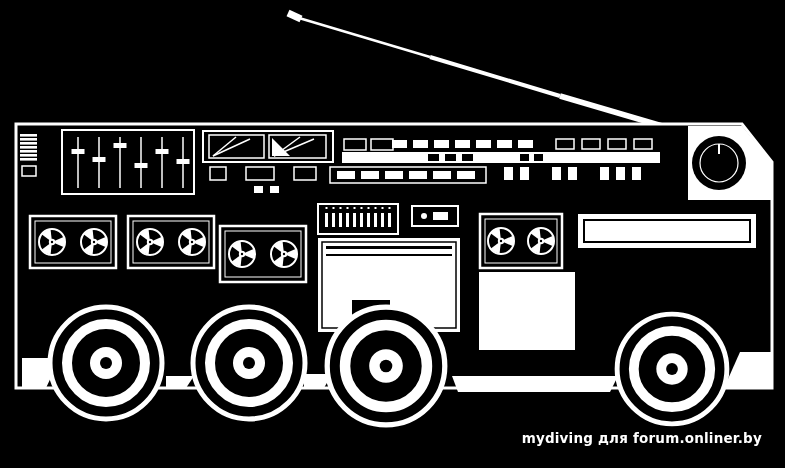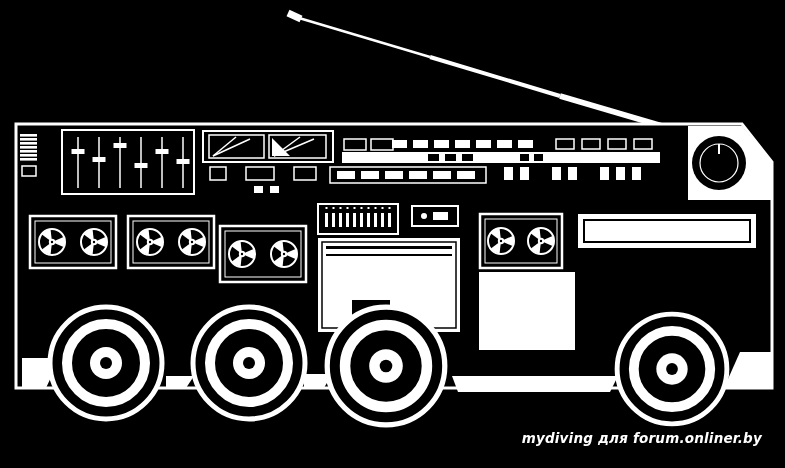--- a/index.html
+++ b/index.html
@@ -1,17 +1,17 @@
 <!DOCTYPE html>
 <html style="--bg: #000000; --ink: #ffffff;"><head>
 <meta charset="utf-8">
 <style>
   :root { --bg:#000000; --ink:#ffffff; }
   html,body { margin:0; padding:0; background:var(--bg); }
-  #stage { position:relative; width:785px; height:468px; background:var(--bg); overflow:hidden;font-style:italic; }
+  #stage { position:relative; width:785px; height:468px; background:var(--bg); overflow:hidden; }
   svg { position:absolute; left:0; top:0; display:block; }
   .f   { fill:var(--ink); }
   .bk  { fill:var(--bg); }
   .st  { stroke:var(--ink); fill:none; }
   .stf { stroke:var(--ink); fill:var(--bg); }
   .bks { stroke:var(--bg); fill:none; }
   .ln  { stroke:var(--ink); }
   .wm  { fill:var(--ink); font-family:"DejaVu Sans", sans-serif; font-size:13.5px; font-weight:bold; letter-spacing:.2px; }
 </style>
 </head>

